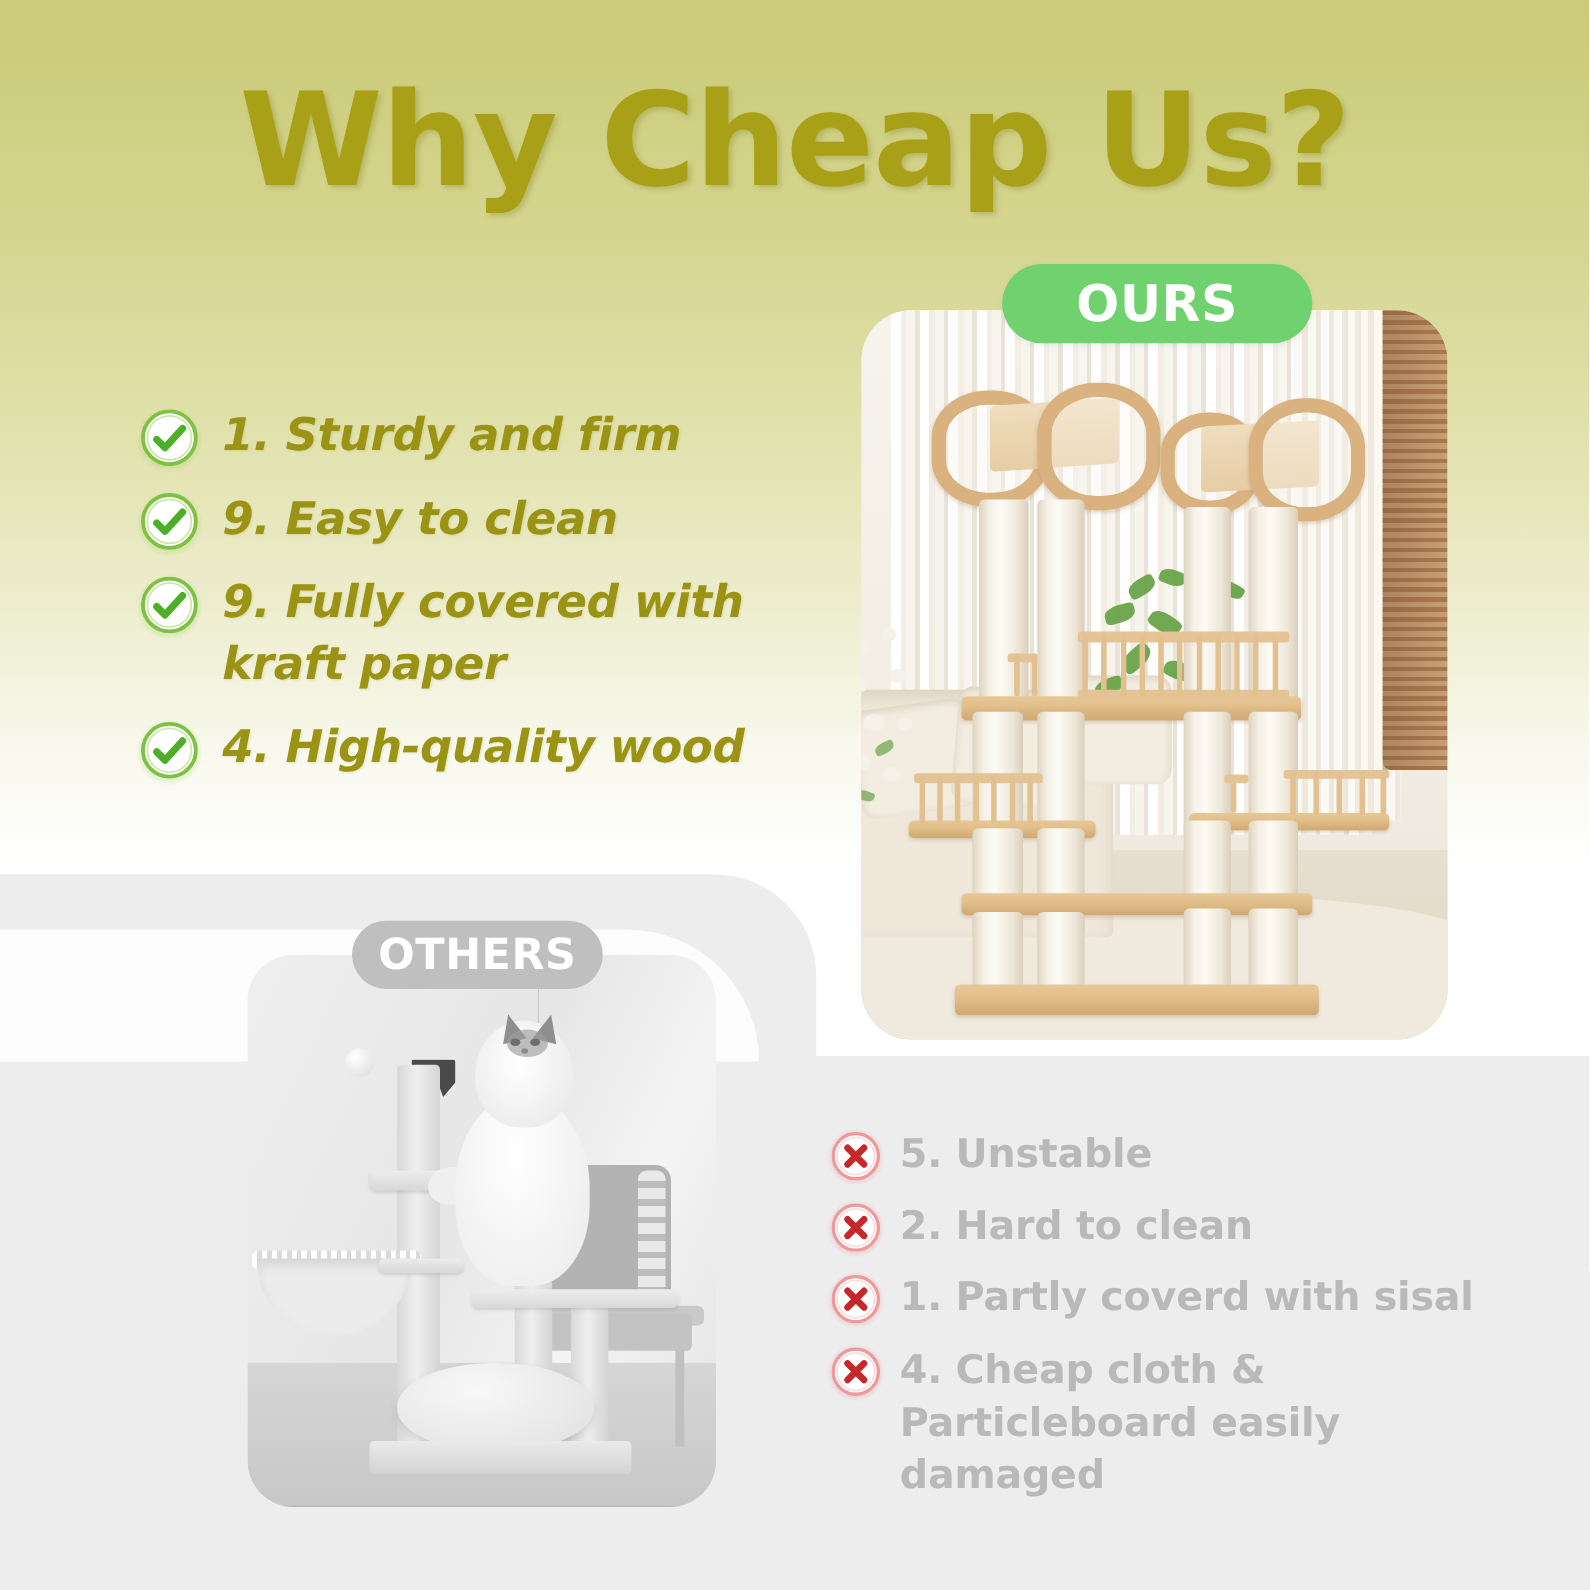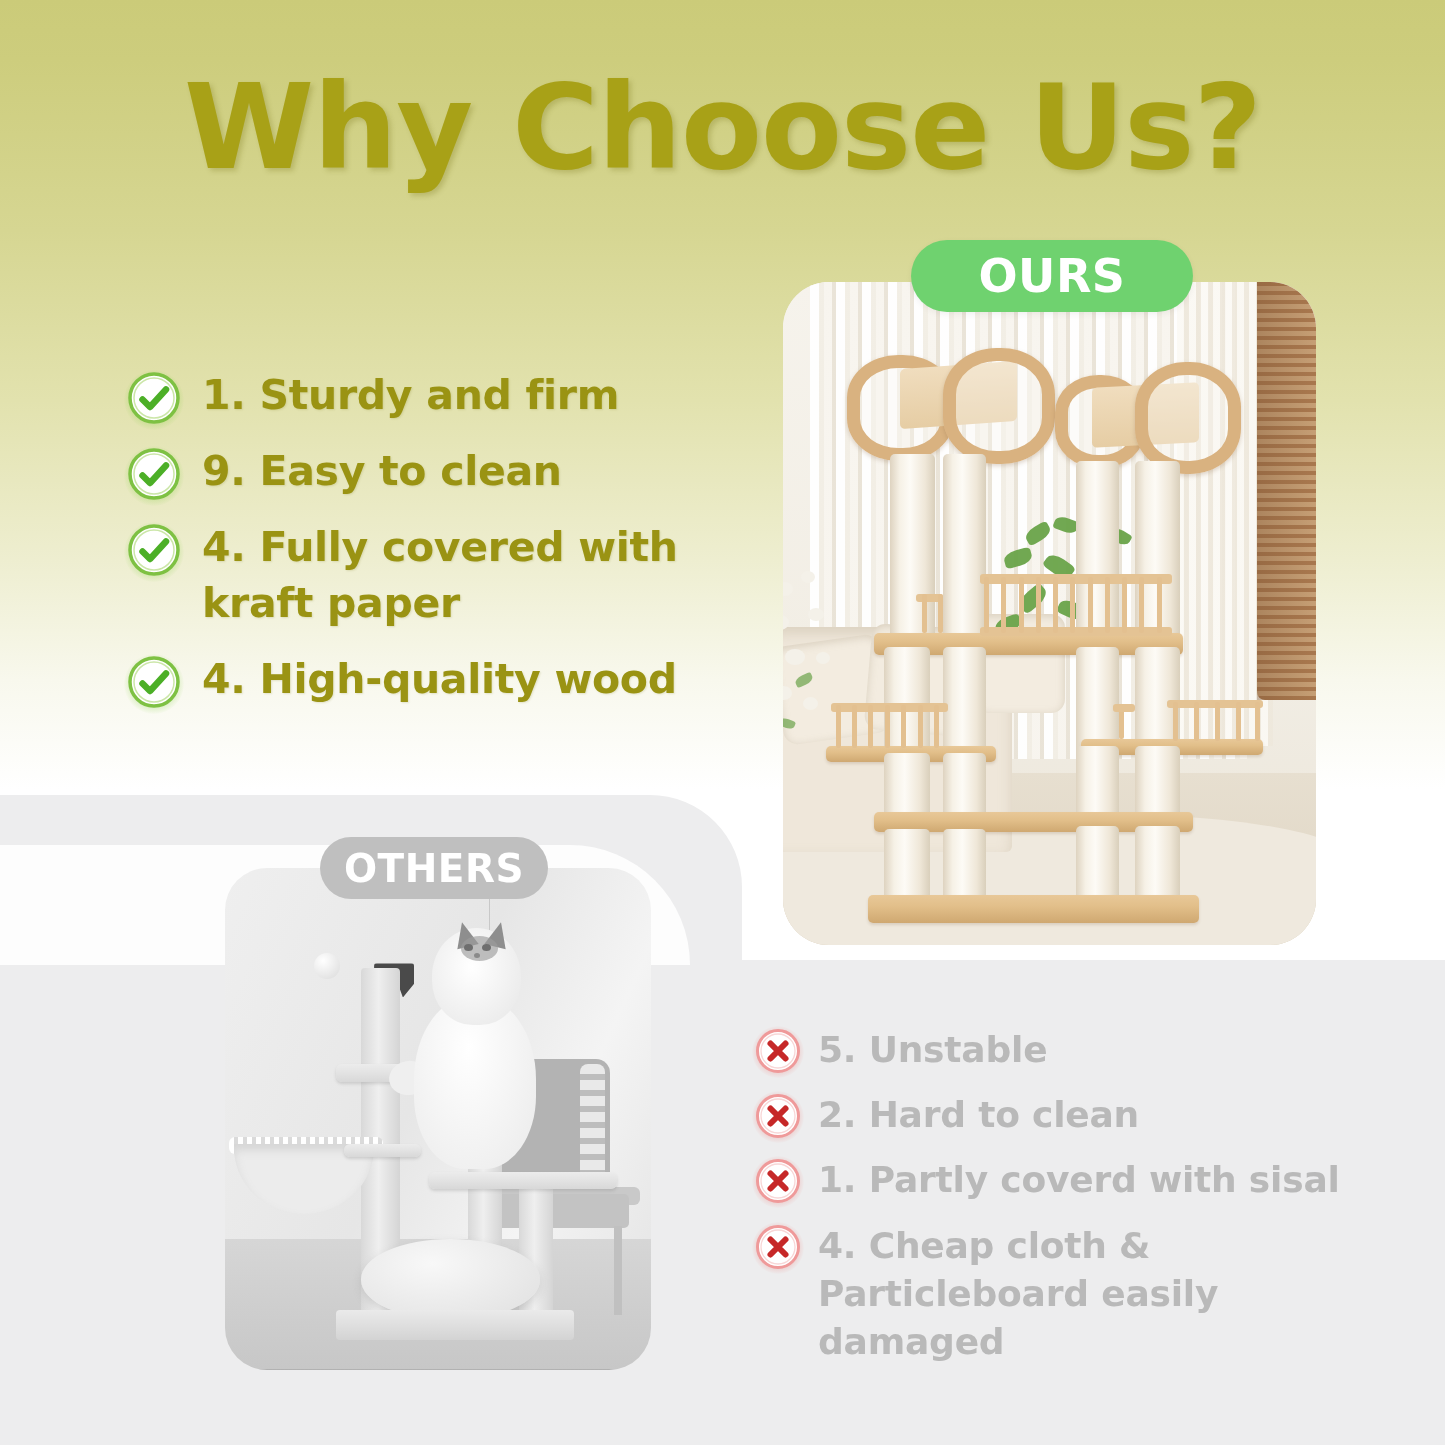--- a/index.html
+++ b/index.html
@@ -56,21 +56,21 @@
     font-size:118px;
     font-weight:bold;
     letter-spacing:-1px;
     color:#a8a117;
     text-shadow:3px 3px 5px rgba(120,115,20,0.28);
     font-family:"DejaVu Sans", sans-serif;
   }
 
   
   .pros-list{
-    position:absolute; left:128px; top:368px; width:600px;
+    position:absolute; left:128px; top:368px; width:600px;font-style:italic;
   }
   .pro-row{
     display:flex; align-items:flex-start;
     margin-bottom:20px;
   }
   .pro-row:nth-child(3){ margin-bottom:20px; }
   .check-icon{
     position:relative;
     width:52px; height:52px;
     flex:0 0 52px;
@@ -399,21 +399,21 @@
 </head>
 <body>
 
 <div id="canvas">
 
   <div class="top-band"></div>
   <div class="gray-panel"></div>
   <div class="gray-panel-upper"></div>
   <div class="white-notch"></div>
 
-  <div class="title">Why Choose Us?</div>
+  <div class="title">Why Cheap Us?</div>
 
   <div class="pros-list">
 
     <div class="pro-row">
       <span class="check-icon">
         <span class="glow"></span>
         <svg width="52" height="52" viewBox="0 0 52 52">
           <circle cx="26" cy="26" r="24" fill="#ffffff" stroke="#7ec143" stroke-width="3.5"></circle>
           <circle cx="26" cy="26" r="20" fill="#ffffff" stroke="#cbe6a8" stroke-width="1.5"></circle>
           <path d="M14.5 27.5 L22 35 L38 17.5" fill="none" stroke="#4caf27" stroke-width="6.5" stroke-linecap="round" stroke-linejoin="round"></path>
@@ -436,21 +436,21 @@
 
     <div class="pro-row">
       <span class="check-icon">
         <span class="glow"></span>
         <svg width="52" height="52" viewBox="0 0 52 52">
           <circle cx="26" cy="26" r="24" fill="#ffffff" stroke="#7ec143" stroke-width="3.5"></circle>
           <circle cx="26" cy="26" r="20" fill="#ffffff" stroke="#cbe6a8" stroke-width="1.5"></circle>
           <path d="M14.5 27.5 L22 35 L38 17.5" fill="none" stroke="#4caf27" stroke-width="6.5" stroke-linecap="round" stroke-linejoin="round"></path>
         </svg>
       </span>
-      <span class="pro-text">4. Fully covered with kraft paper</span>
+      <span class="pro-text">9. Fully covered with kraft paper</span>
     </div>
 
     <div class="pro-row">
       <span class="check-icon">
         <span class="glow"></span>
         <svg width="52" height="52" viewBox="0 0 52 52">
           <circle cx="26" cy="26" r="24" fill="#ffffff" stroke="#7ec143" stroke-width="3.5"></circle>
           <circle cx="26" cy="26" r="20" fill="#ffffff" stroke="#cbe6a8" stroke-width="1.5"></circle>
           <path d="M14.5 27.5 L22 35 L38 17.5" fill="none" stroke="#4caf27" stroke-width="6.5" stroke-linecap="round" stroke-linejoin="round"></path>
         </svg>

